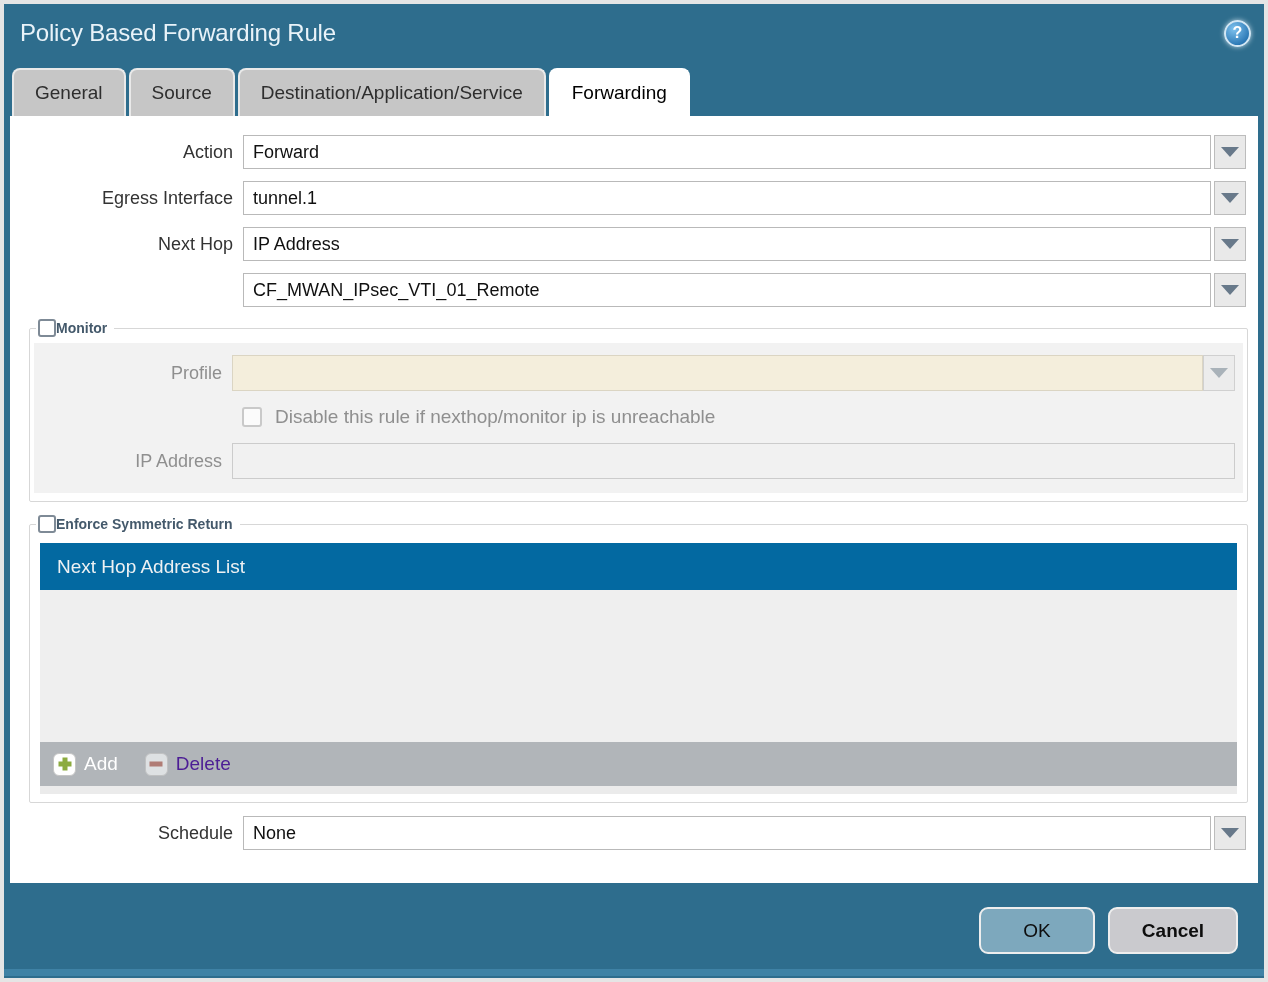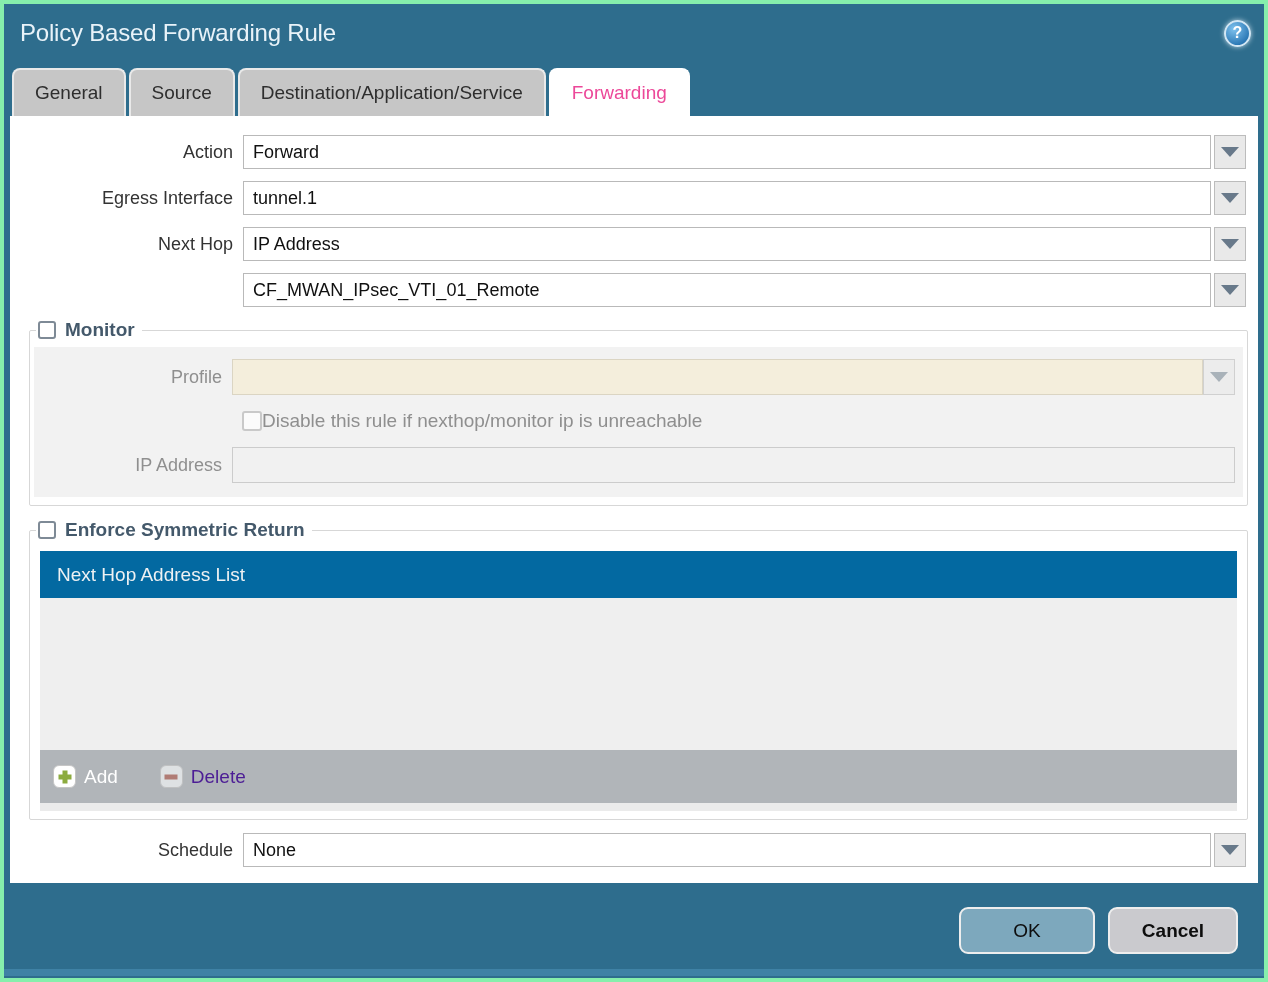--- a/index.html
+++ b/index.html
@@ -4,21 +4,21 @@
 <style>
   * { box-sizing: border-box; }
   html, body { margin: 0; padding: 0; }
   body {
     width: 1268px; height: 982px;
     font-family: "Liberation Sans", sans-serif;
     background: #0e0e18;
   }
   .screen {
     width: 1268px; height: 982px;
-    border: 4px solid #86efac;
+    border: 4px solid #e5e5e5;
     background: #2e6d8d;
     display: flex; flex-direction: column;
     position: relative;
   }
 
   
   .titlebar {
     height: 58px; flex: none;
     display: flex; align-items: center; justify-content: space-between;
     padding: 0 13px 0 16px;
@@ -44,21 +44,21 @@
   }
   .tab {
     height: 48px; padding: 0 21px;
     display: flex; align-items: center; justify-content: center;
     background: #c6c6c6; color: #2e2e2e;
     font-size: 19px;
     border: 2px solid #e9e9e9; border-bottom: none;
     border-radius: 8px 8px 0 0;
     cursor: pointer; white-space: nowrap;
   }
-  .tab.active { background: #ffffff; border-color: #ffffff; color: #ec4899; text-align: right; }
+  .tab.active { background: #ffffff; border-color: #ffffff; color: #000000; text-align: right; }
 
   
   .content {
     background: #ffffff;
     margin: 0 6px; flex: 1 1 auto;
     padding-top: 19px;
     overflow: hidden;
   }
 
   .frow { display: flex; align-items: center; margin: 0 12px 12px 0; }
@@ -85,58 +85,58 @@
   }
   .fbtn.disabled { background: #ececec; border-color: #d0d0d0; cursor: default; }
   .fbtn.disabled .arrow { border-top-color: #a9b2b9; }
 
   
   fieldset.fs {
     border: 1px solid #d7d7d7; border-radius: 2px;
     margin: 0 10px 13px 19px; padding: 0 4px 8px 4px;
   }
   legend.fs-legend {
-    display: flex; align-items: center; gap: 9px;
+    display: flex; align-items: center; 
     padding: 0 7px 0 2px; margin-left: 2px;
-    font-size: 19px; font-weight: bold; color: #44596b;
+    font-size: 14px; font-weight: bold; color: #44596b;
   }
   .checkbox {
     width: 18px; height: 18px; flex: none;
     border: 2px solid #7e8a96; border-radius: 3px; background: #ffffff;
     cursor: pointer;
   }
   .checkbox.disabled { border-color: #c9c9c9; background: #fbfbfb; width: 20px; height: 20px; cursor: default; }
 
   .panel { background: #f2f2f2; margin-top: 6px; padding: 12px 0 14px; }
   .prow { display: flex; align-items: center; }
   .plabel {
     width: 198px; flex: none; text-align: right; padding-right: 10px;
     font-size: 18px; color: #8f8f8f;
   }
   .pctrl { flex: 1 1 auto; display: flex; align-items: stretch; height: 36px; margin-right: 8px; }
   .pfield { flex: 1 1 auto; background: #f4eedc; border: 1px solid #dbd5c3; }
   .pfield-plain { flex: 1 1 auto; background: #f1f1f1; border: 1px solid #cccccc; }
   .pbtn { margin-left: 0; }
   .crow {
-    display: flex; align-items: center; 
+    display: flex; align-items: center; gap: 13px;
     margin: 15px 0 15px 208px;
     font-size: 19px; color: #8f8f8f;
   }
 
   
   .table { margin: 10px 6px 0 6px; }
   .thead {
     height: 47px; background: #0369a1;
     display: flex; align-items: center; padding-left: 17px;
     color: #eef1f3; font-size: 19px;
   }
   .tbody { height: 152px; background: #efefef; }
   .tfoot {
-    height: 53px; background: #b1b5b9;
-    display: flex; align-items: center; gap: 42px; padding-left: 13px;
+    height: 44px; background: #b1b5b9;
+    display: flex; align-items: center; gap: 27px; padding-left: 13px;
   }
   .tbtn { display: flex; align-items: center; gap: 8px; cursor: pointer; }
   .tbtn.disabled { cursor: default; }
   .tbtn-label { font-size: 19px; color: #ffffff; }
   .tbtn.disabled .tbtn-label { color: #4c1d95; }
   .iconbox {
     width: 23px; height: 23px; flex: none; position: relative;
     background: #ffffff; border: 1px solid #c6c6c6; border-radius: 6px;
   }
   .iconbox.faded { background: #eef0f1; opacity: 0.75; }
@@ -157,21 +157,21 @@
   .footer {
     height: 95px; flex: none; position: relative;
     display: flex; align-items: center; justify-content: flex-end;
     gap: 13px; padding-right: 26px;
   }
   .btn {
     height: 47px; border-radius: 9px; border: 2px solid #eeeeee;
     display: flex; align-items: center; justify-content: center;
     font-size: 19px; color: #0d0d0d; cursor: pointer;
   }
-  .btn.ok { width: 136px; background: #7da8bd; }
+  .btn.ok { width: 116px; background: #7da8bd; }
   .btn.cancel { width: 130px; background: #cacace; font-weight: bold; }
   .bottom-strip {
     position: absolute; left: 0; right: 0; bottom: 2px; height: 7px;
     background: #3f82a5;
   }
 </style>
 </head>
 <body>
 
 <div class="screen">

